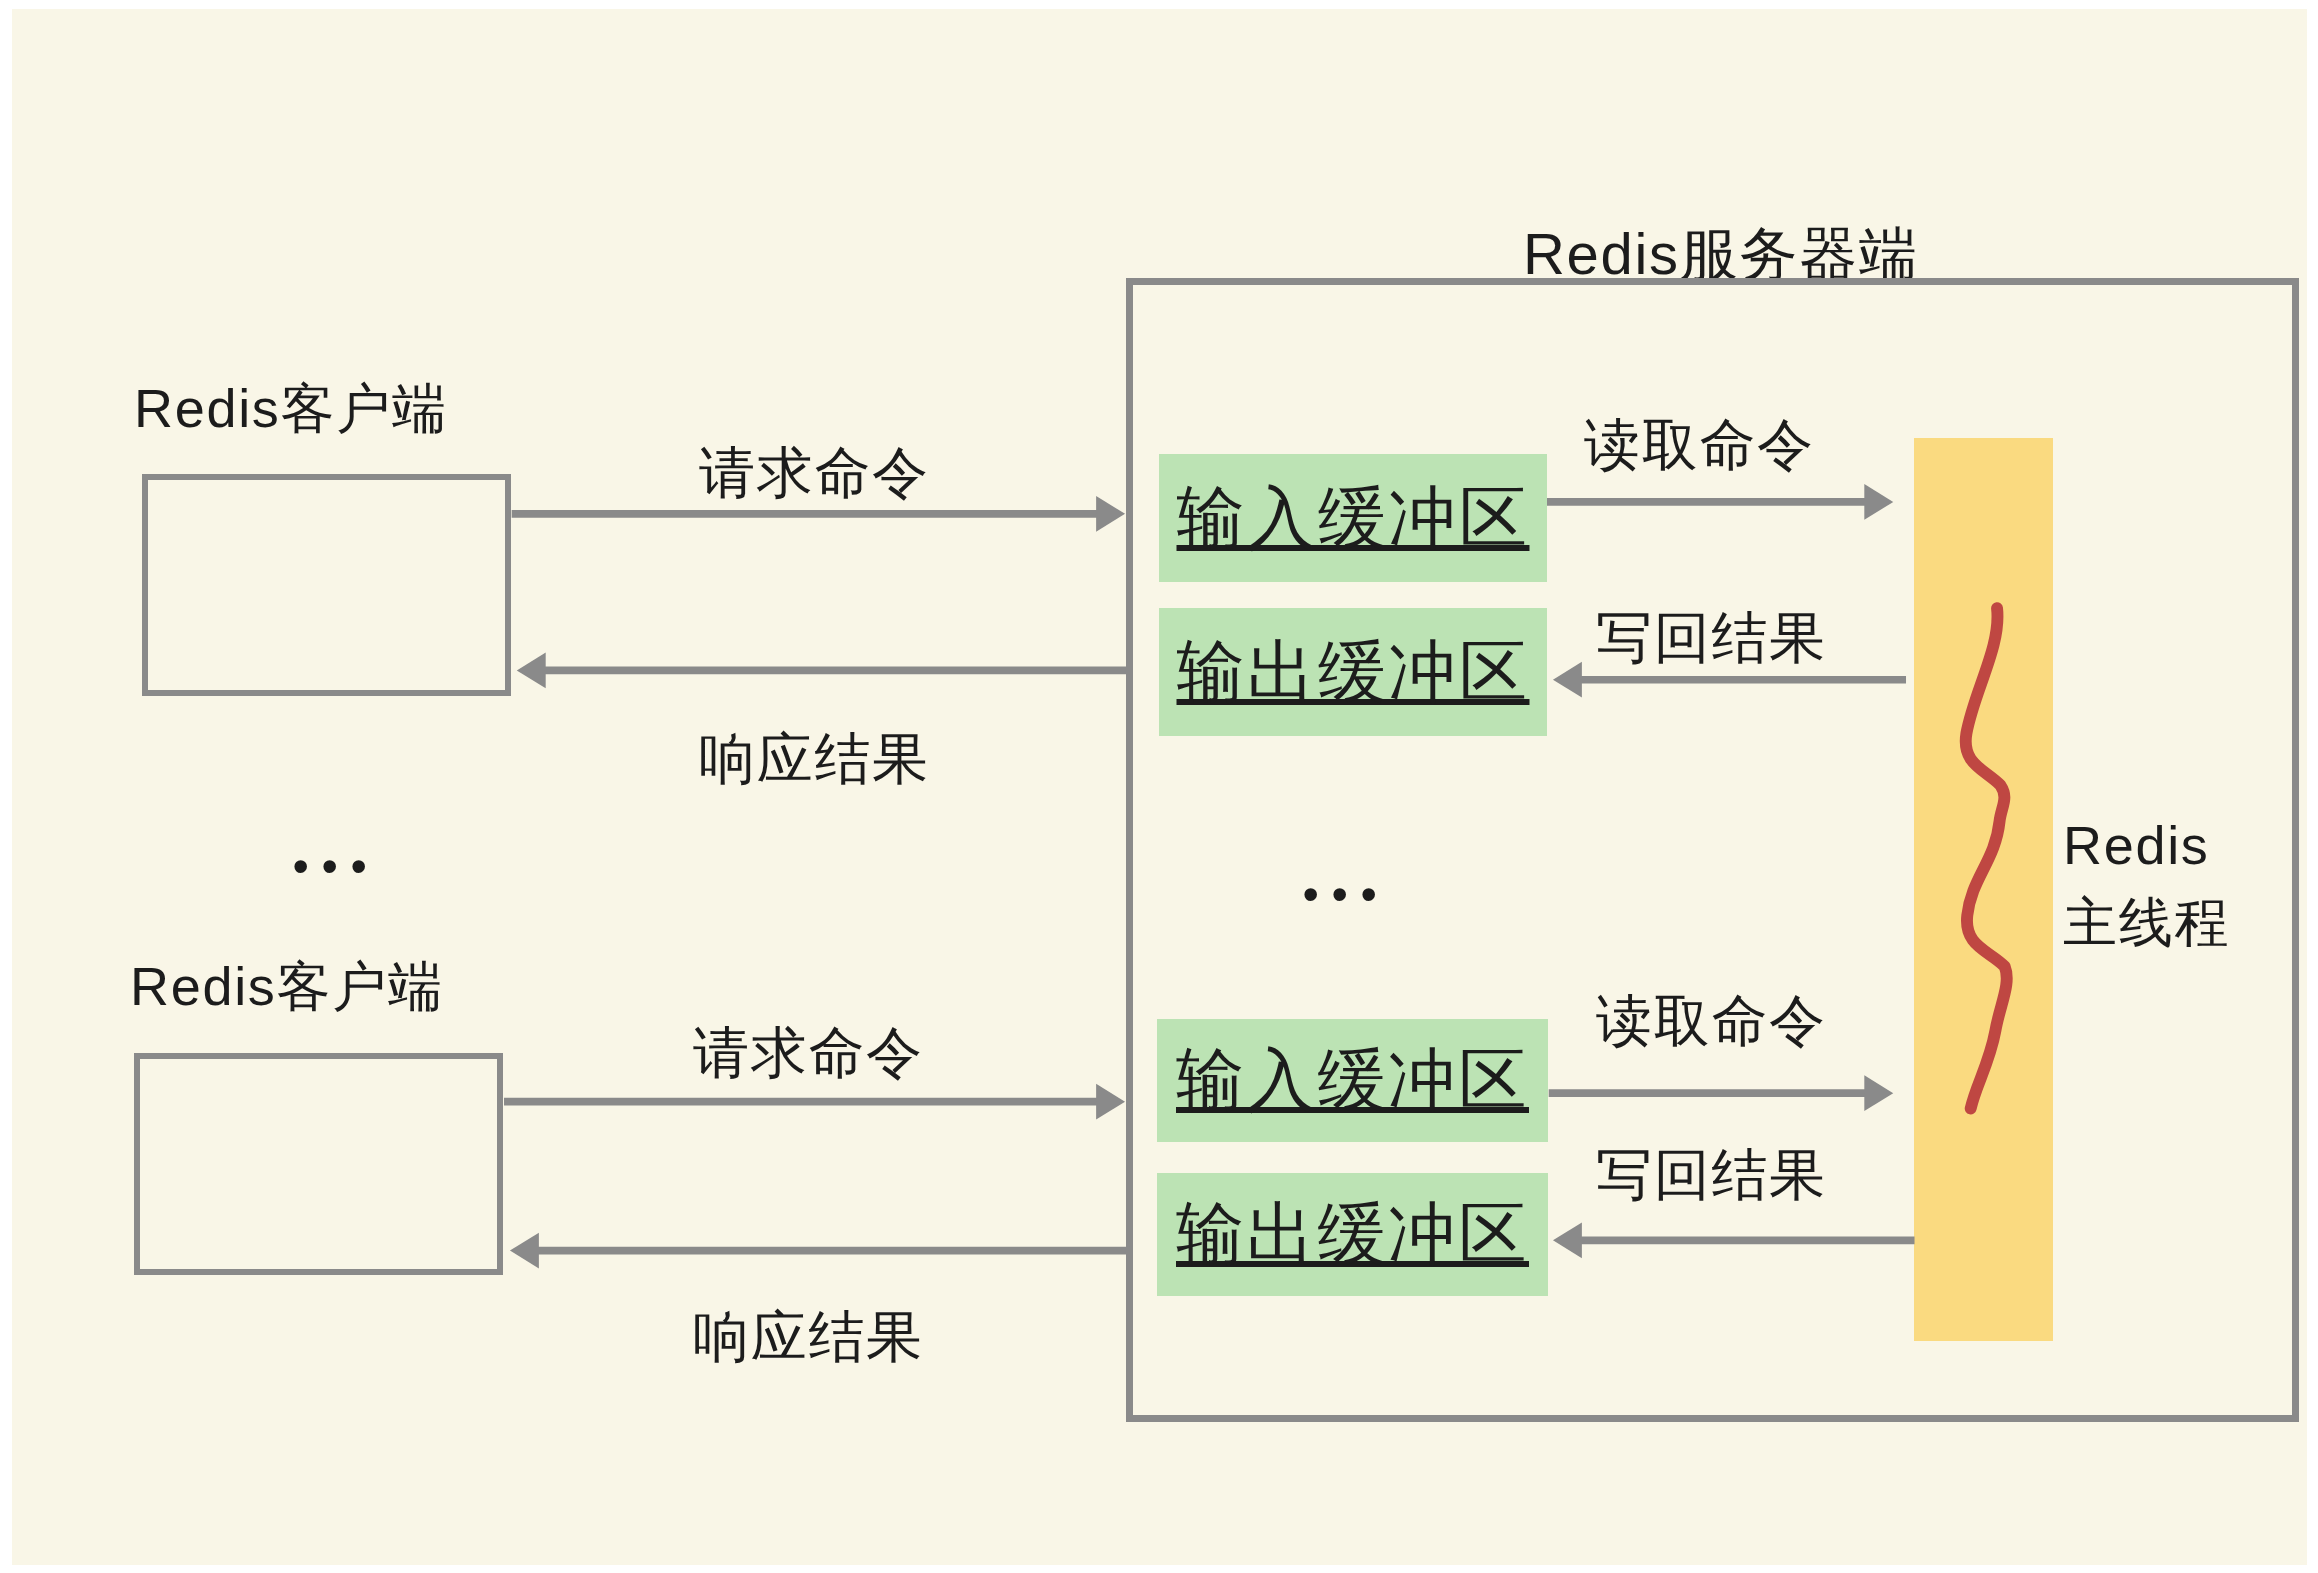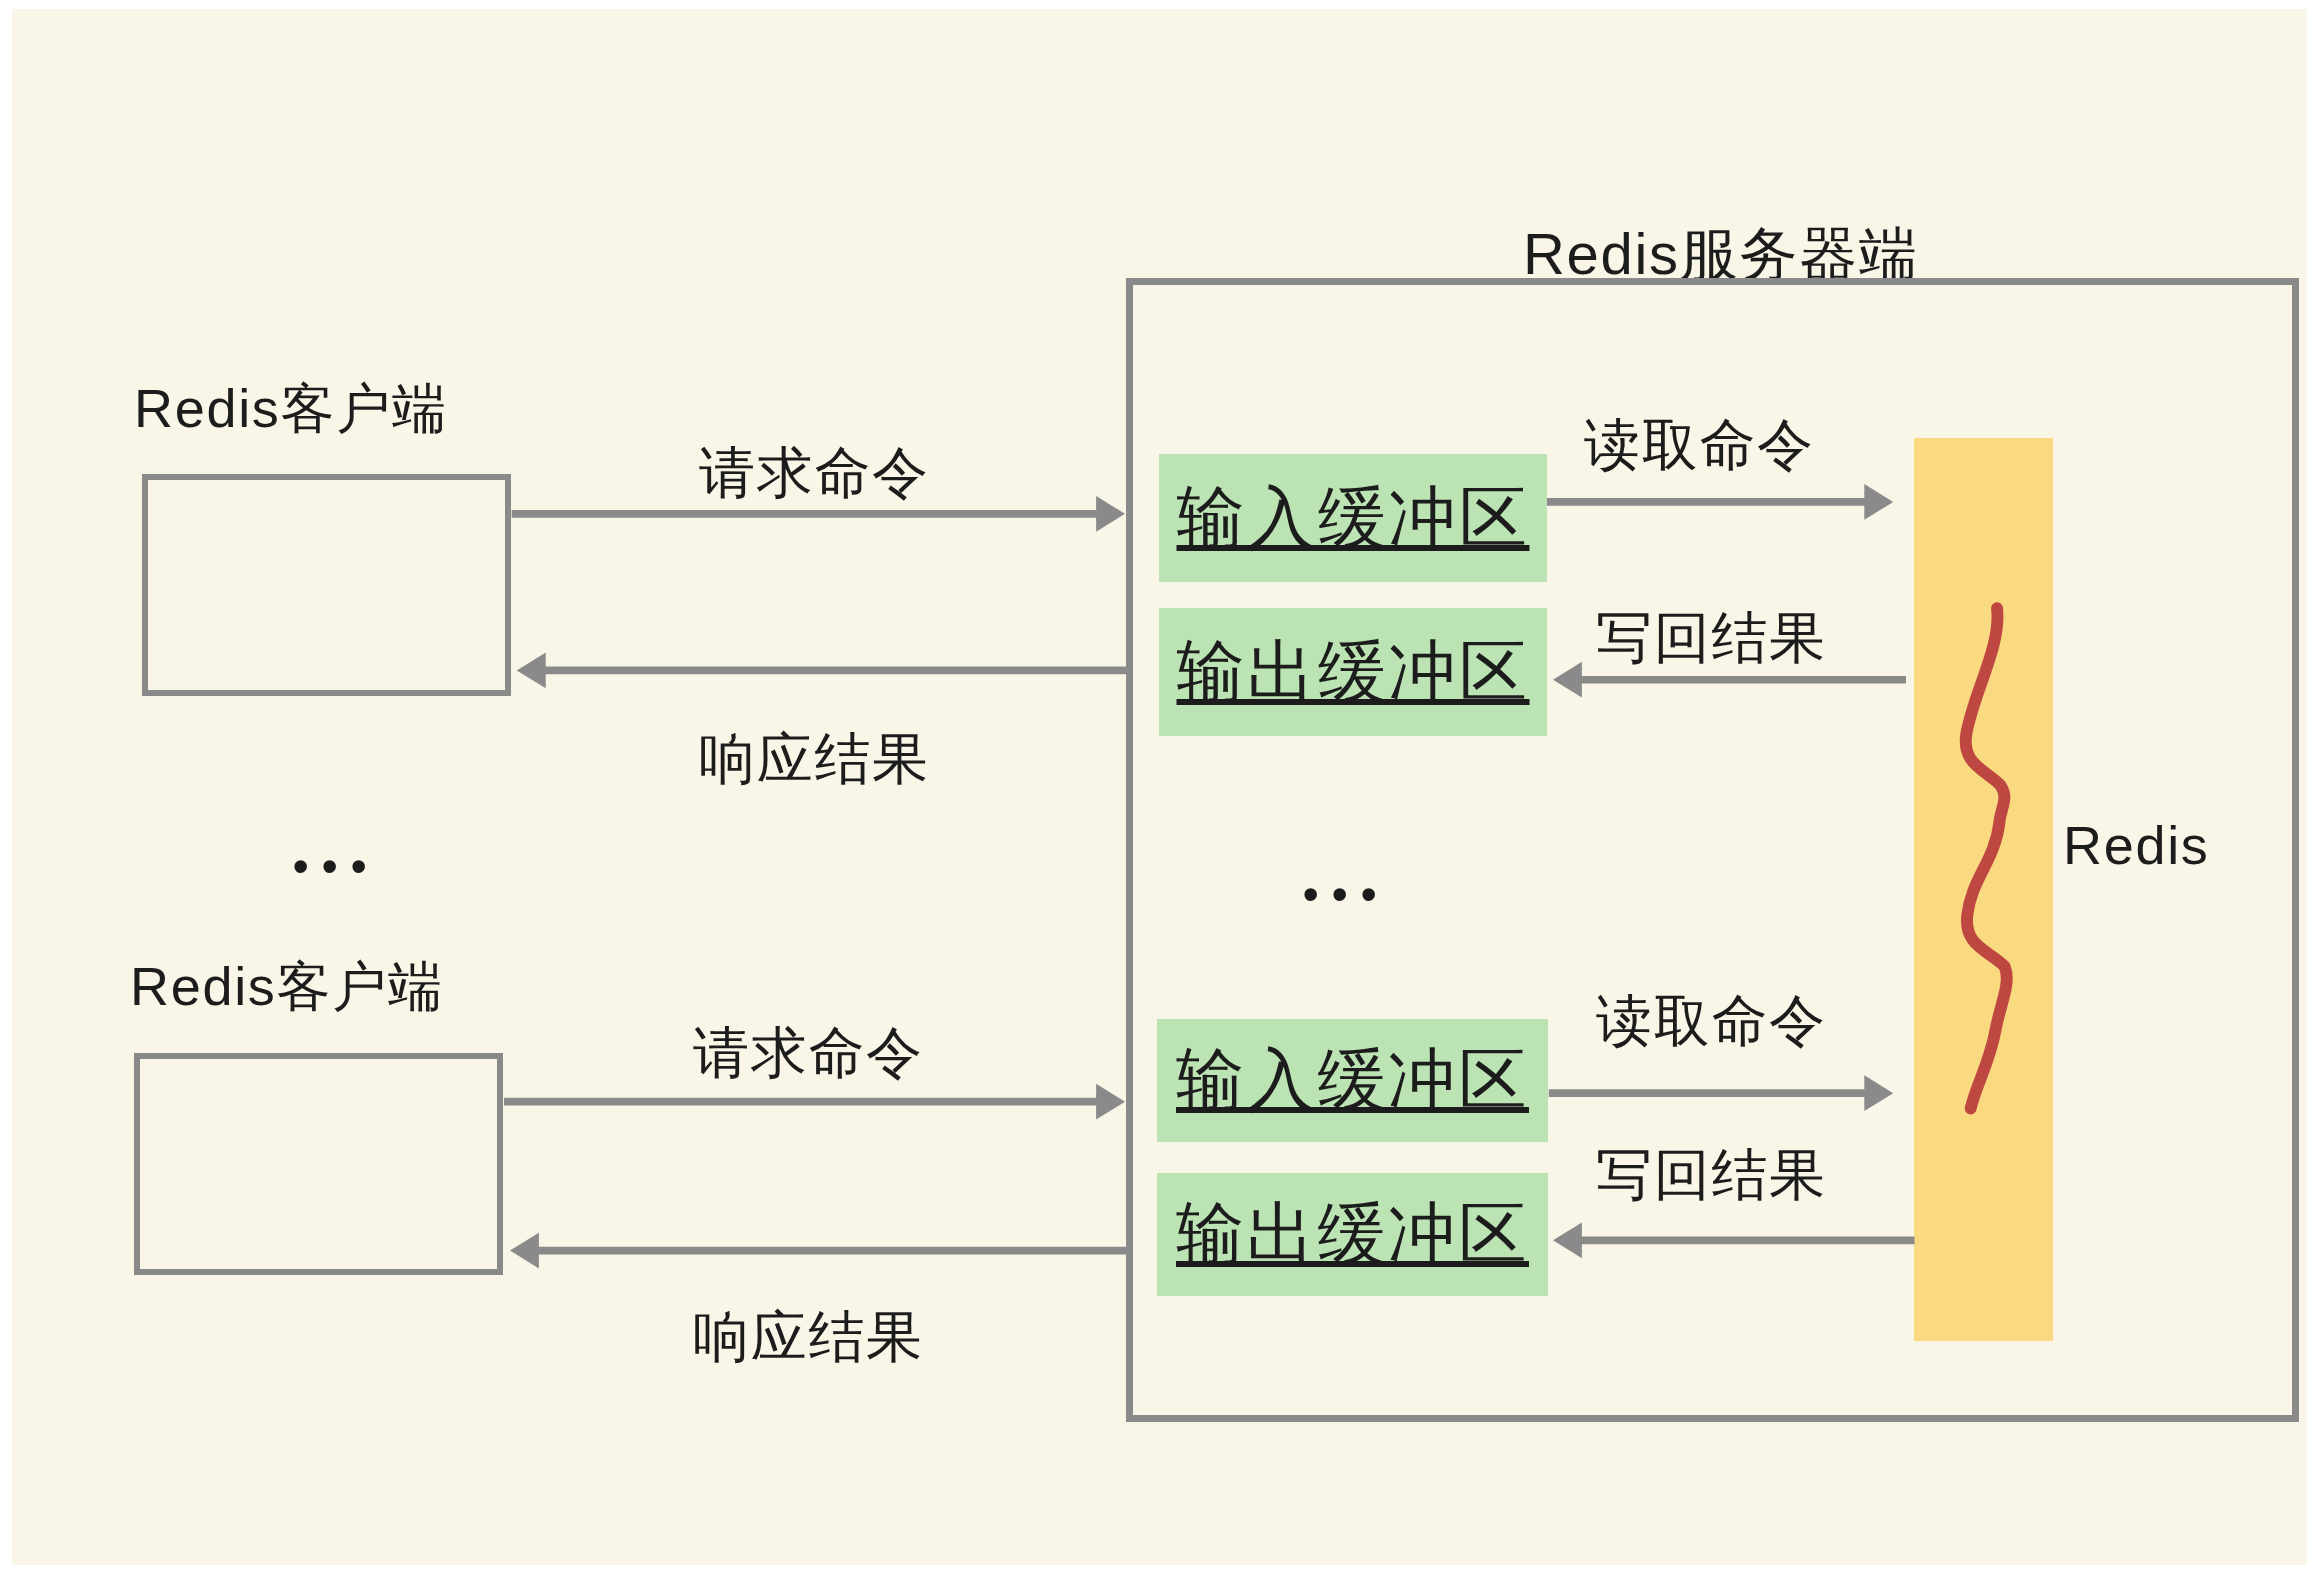--- a/index.html
+++ b/index.html
@@ -111,20 +111,21 @@
 <div class="green-box gb-b">输出缓冲区</div>
 
 <div class="dots dots-server">•••</div>
 
 <div class="green-box gb-c">输入缓冲区</div>
 <div class="green-box gb-d">输出缓冲区</div>
 
 <div class="yellow-box"></div>
 <div class="thread-label">
   <div>Redis</div>
+  <div>主线程</div>
 </div>
 
 <div class="lbl" style="left:699px;top:436px;font-size:56px;">请求命令</div>
 <div class="lbl" style="left:699px;top:722px;font-size:56px;">响应结果</div>
 <div class="lbl" style="left:693px;top:1016px;font-size:56px;">请求命令</div>
 <div class="lbl" style="left:693px;top:1300px;font-size:56px;">响应结果</div>
 <div class="lbl" style="left:1584px;top:408px;font-size:56px;">读取命令</div>
 <div class="lbl" style="left:1596px;top:601px;font-size:56px;">写回结果</div>
 <div class="lbl" style="left:1596px;top:984px;font-size:56px;">读取命令</div>
 <div class="lbl" style="left:1596px;top:1138px;font-size:56px;">写回结果</div>

